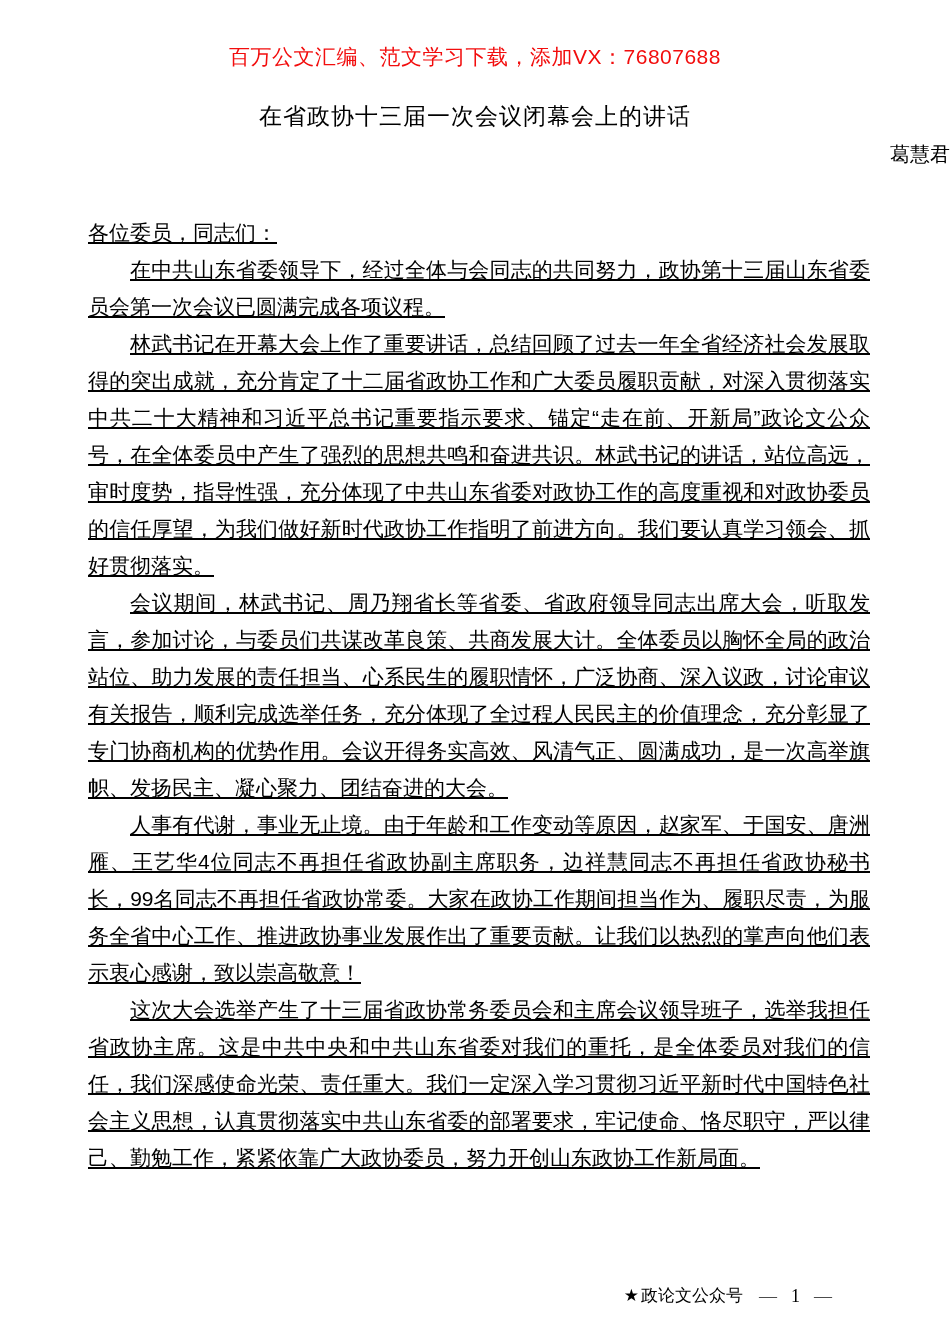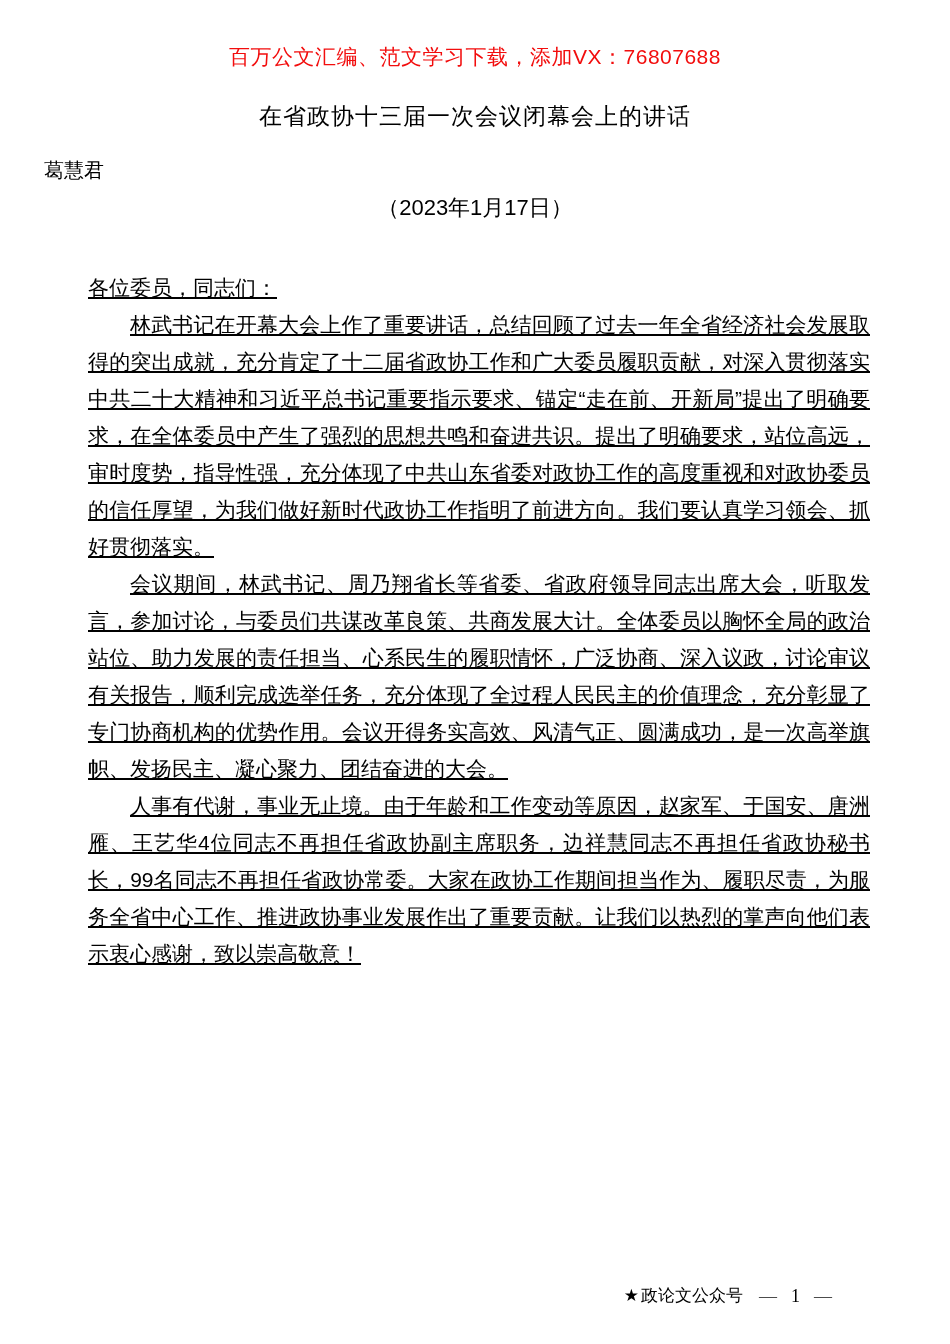--- a/index.html
+++ b/index.html
@@ -27,25 +27,24 @@
     margin: 34px 0 0 0;
     text-align: center;
     font-size: 23px;
     line-height: 30px;
     font-weight: normal;
     letter-spacing: 1px;
     font-family: Liberation Mono, monospace;
   }
 
   .doc-author {
-    margin-top: 23px;
-    text-align: left;
+    margin-top: 7px;
+    text-align: right;
     font-size: 20px;
     line-height: 28px;
-    padding-left: 44px;
   }
 
   .doc-date {
     margin-top: 9px;
     text-align: center;
     font-size: 22px;
     line-height: 30px;
   }
 
   .doc-body {
@@ -93,27 +92,28 @@
 <body>
 
 <div class="page">
 
   <div class="promo-banner" style="color: rgb(242, 13, 13);">百万公文汇编、范文学习下载，添加VX：76807688</div>
 
   <h1 class="doc-title">在省政协十三届一次会议闭幕会上的讲话</h1>
 
   <div class="doc-author">葛慧君</div>
 
-  <div class="doc-date">（2023年1月17日）</div>
 
   <div class="doc-body">
     <p class="salutation">各位委员，同志们：</p>
-    <p>林武书记在开幕大会上作了重要讲话，总结回顾了过去一年全省经济社会发展取得的突出成就，充分肯定了十二届省政协工作和广大委员履职贡献，对深入贯彻落实中共二十大精神和习近平总书记重要指示要求、锚定“走在前、开新局”提出了明确要求，在全体委员中产生了强烈的思想共鸣和奋进共识。提出了明确要求，站位高远，审时度势，指导性强，充分体现了中共山东省委对政协工作的高度重视和对政协委员的信任厚望，为我们做好新时代政协工作指明了前进方向。我们要认真学习领会、抓好贯彻落实。</p>
+    <p>在中共山东省委领导下，经过全体与会同志的共同努力，政协第十三届山东省委员会第一次会议已圆满完成各项议程。</p>
+    <p>林武书记在开幕大会上作了重要讲话，总结回顾了过去一年全省经济社会发展取得的突出成就，充分肯定了十二届省政协工作和广大委员履职贡献，对深入贯彻落实中共二十大精神和习近平总书记重要指示要求、锚定“走在前、开新局”政论文公众号，在全体委员中产生了强烈的思想共鸣和奋进共识。林武书记的讲话，站位高远，审时度势，指导性强，充分体现了中共山东省委对政协工作的高度重视和对政协委员的信任厚望，为我们做好新时代政协工作指明了前进方向。我们要认真学习领会、抓好贯彻落实。</p>
     <p>会议期间，林武书记、周乃翔省长等省委、省政府领导同志出席大会，听取发言，参加讨论，与委员们共谋改革良策、共商发展大计。全体委员以胸怀全局的政治站位、助力发展的责任担当、心系民生的履职情怀，广泛协商、深入议政，讨论审议有关报告，顺利完成选举任务，充分体现了全过程人民民主的价值理念，充分彰显了专门协商机构的优势作用。会议开得务实高效、风清气正、圆满成功，是一次高举旗帜、发扬民主、凝心聚力、团结奋进的大会。</p>
     <p>人事有代谢，事业无止境。由于年龄和工作变动等原因，赵家军、于国安、唐洲雁、王艺华4位同志不再担任省政协副主席职务，边祥慧同志不再担任省政协秘书长，99名同志不再担任省政协常委。大家在政协工作期间担当作为、履职尽责，为服务全省中心工作、推进政协事业发展作出了重要贡献。让我们以热烈的掌声向他们表示衷心感谢，致以崇高敬意！</p>
+    <p>这次大会选举产生了十三届省政协常务委员会和主席会议领导班子，选举我担任省政协主席。这是中共中央和中共山东省委对我们的重托，是全体委员对我们的信任，我们深感使命光荣、责任重大。我们一定深入学习贯彻习近平新时代中国特色社会主义思想，认真贯彻落实中共山东省委的部署要求，牢记使命、恪尽职守，严以律己、勤勉工作，紧紧依靠广大政协委员，努力开创山东政协工作新局面。</p>
   </div>
 
   <div class="page-footer">
     <span class="footer-star">★</span>
     <span>政论文公众号</span>
     <span class="page-num-group">
       <span class="dash">—</span>
       <span class="num">1</span>
       <span class="dash">—</span>
     </span>

